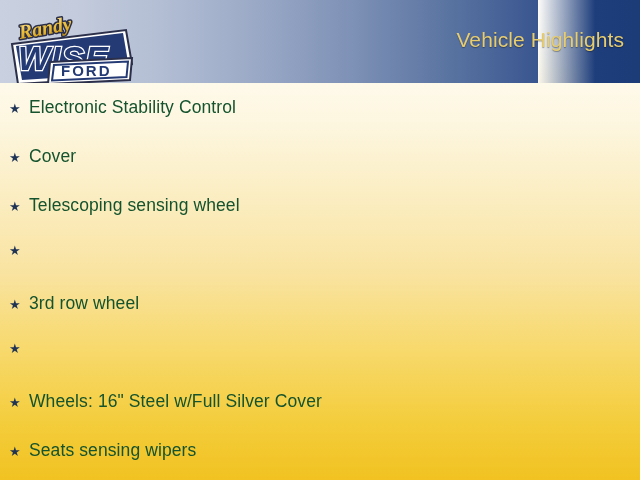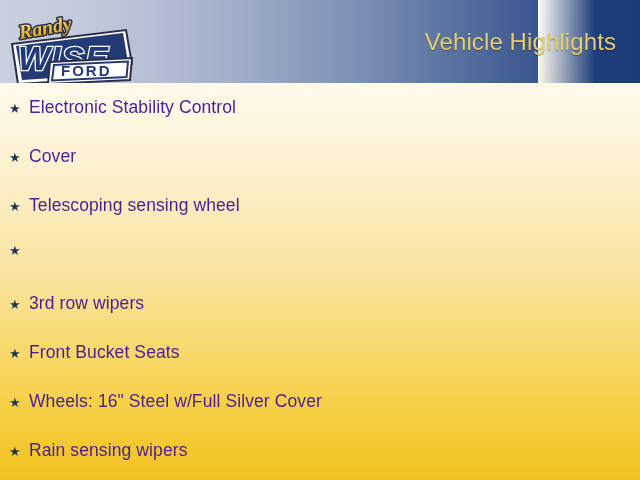--- a/index.html
+++ b/index.html
@@ -39,23 +39,23 @@
       #5a74a1 70%,
       #3a5690 84%,
       #25418000 84%,
       #1d3d7b 93%,
       #1c3c78 100%);
     overflow: hidden;
   }
 
   #header-title {
     position: absolute;
-    right: 24px;
+    right: 16px;
     top: 28px;
-    font-size: 24px;
+    font-size: 21px;
     letter-spacing: 0.1px;
     color: #e8cd6e;
     text-shadow: 0 1px 1px rgba(0,0,0,0.35);
     white-space: nowrap;
   }
 
   
   #dealer-logo {
     position: absolute;
     left: 4px;
@@ -85,21 +85,21 @@
     width: 20px;
     flex: 0 0 20px;
     font-size: 13px;
     line-height: 1;
     color: #1f3356;
     text-align: left;
   }
 
   .feature-text {
     font-size: 17.5px;
-    color: #4c1d95;
+    color: #14532d;
     letter-spacing: 0.1px;
     white-space: nowrap;
   }
 </style>
 </head>
 <body>
 
 <div id="header-bar">
 
   <div id="dealer-logo">
@@ -151,31 +151,30 @@
     <span class="star-bullet">★</span>
     <span class="feature-text">Telescoping sensing wheel</span>
   </li>
 
   <li class="feature-row">
     <span class="star-bullet">★</span>
   </li>
 
   <li class="feature-row">
     <span class="star-bullet">★</span>
-    <span class="feature-text">3rd row wipers</span>
+    <span class="feature-text">3rd row wheel</span>
   </li>
 
   <li class="feature-row">
     <span class="star-bullet">★</span>
-    <span class="feature-text">Front Bucket Seats</span>
   </li>
 
   <li class="feature-row">
     <span class="star-bullet">★</span>
     <span class="feature-text">Wheels: 16" Steel w/Full Silver Cover</span>
   </li>
 
   <li class="feature-row">
     <span class="star-bullet">★</span>
-    <span class="feature-text">Rain sensing wipers</span>
+    <span class="feature-text">Seats sensing wipers</span>
   </li>
 
 </ul>
 
 </body></html>

